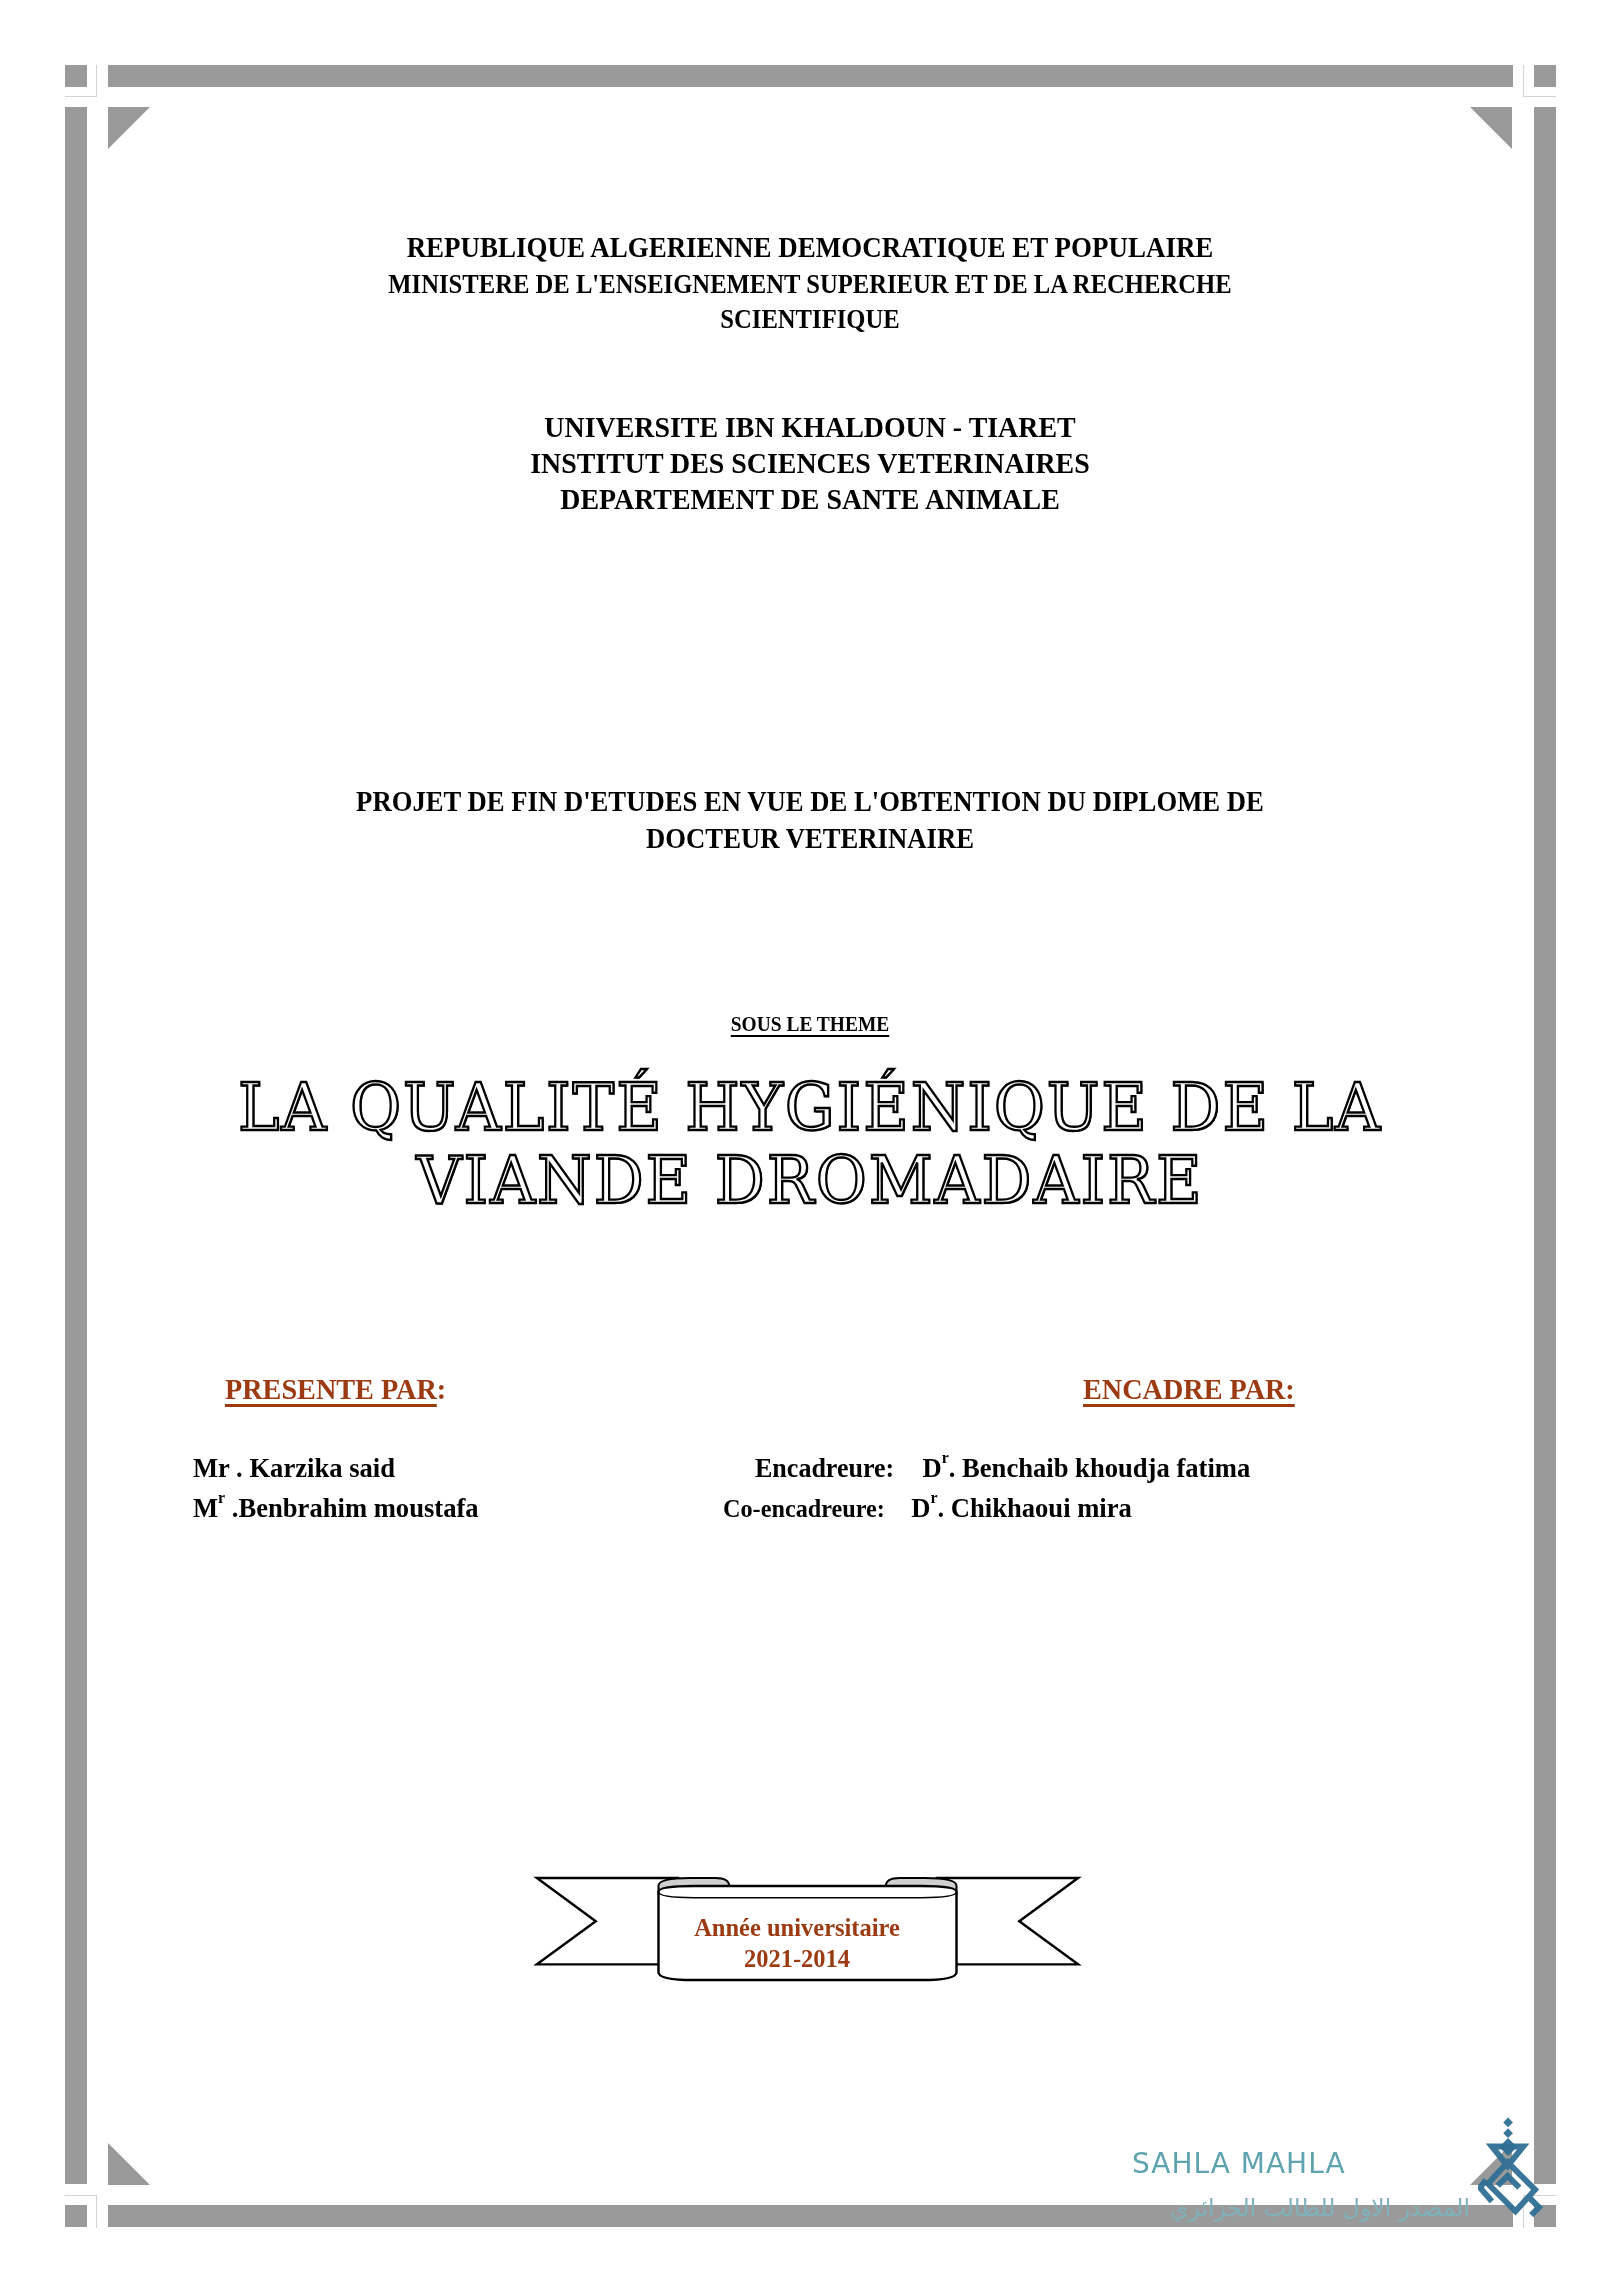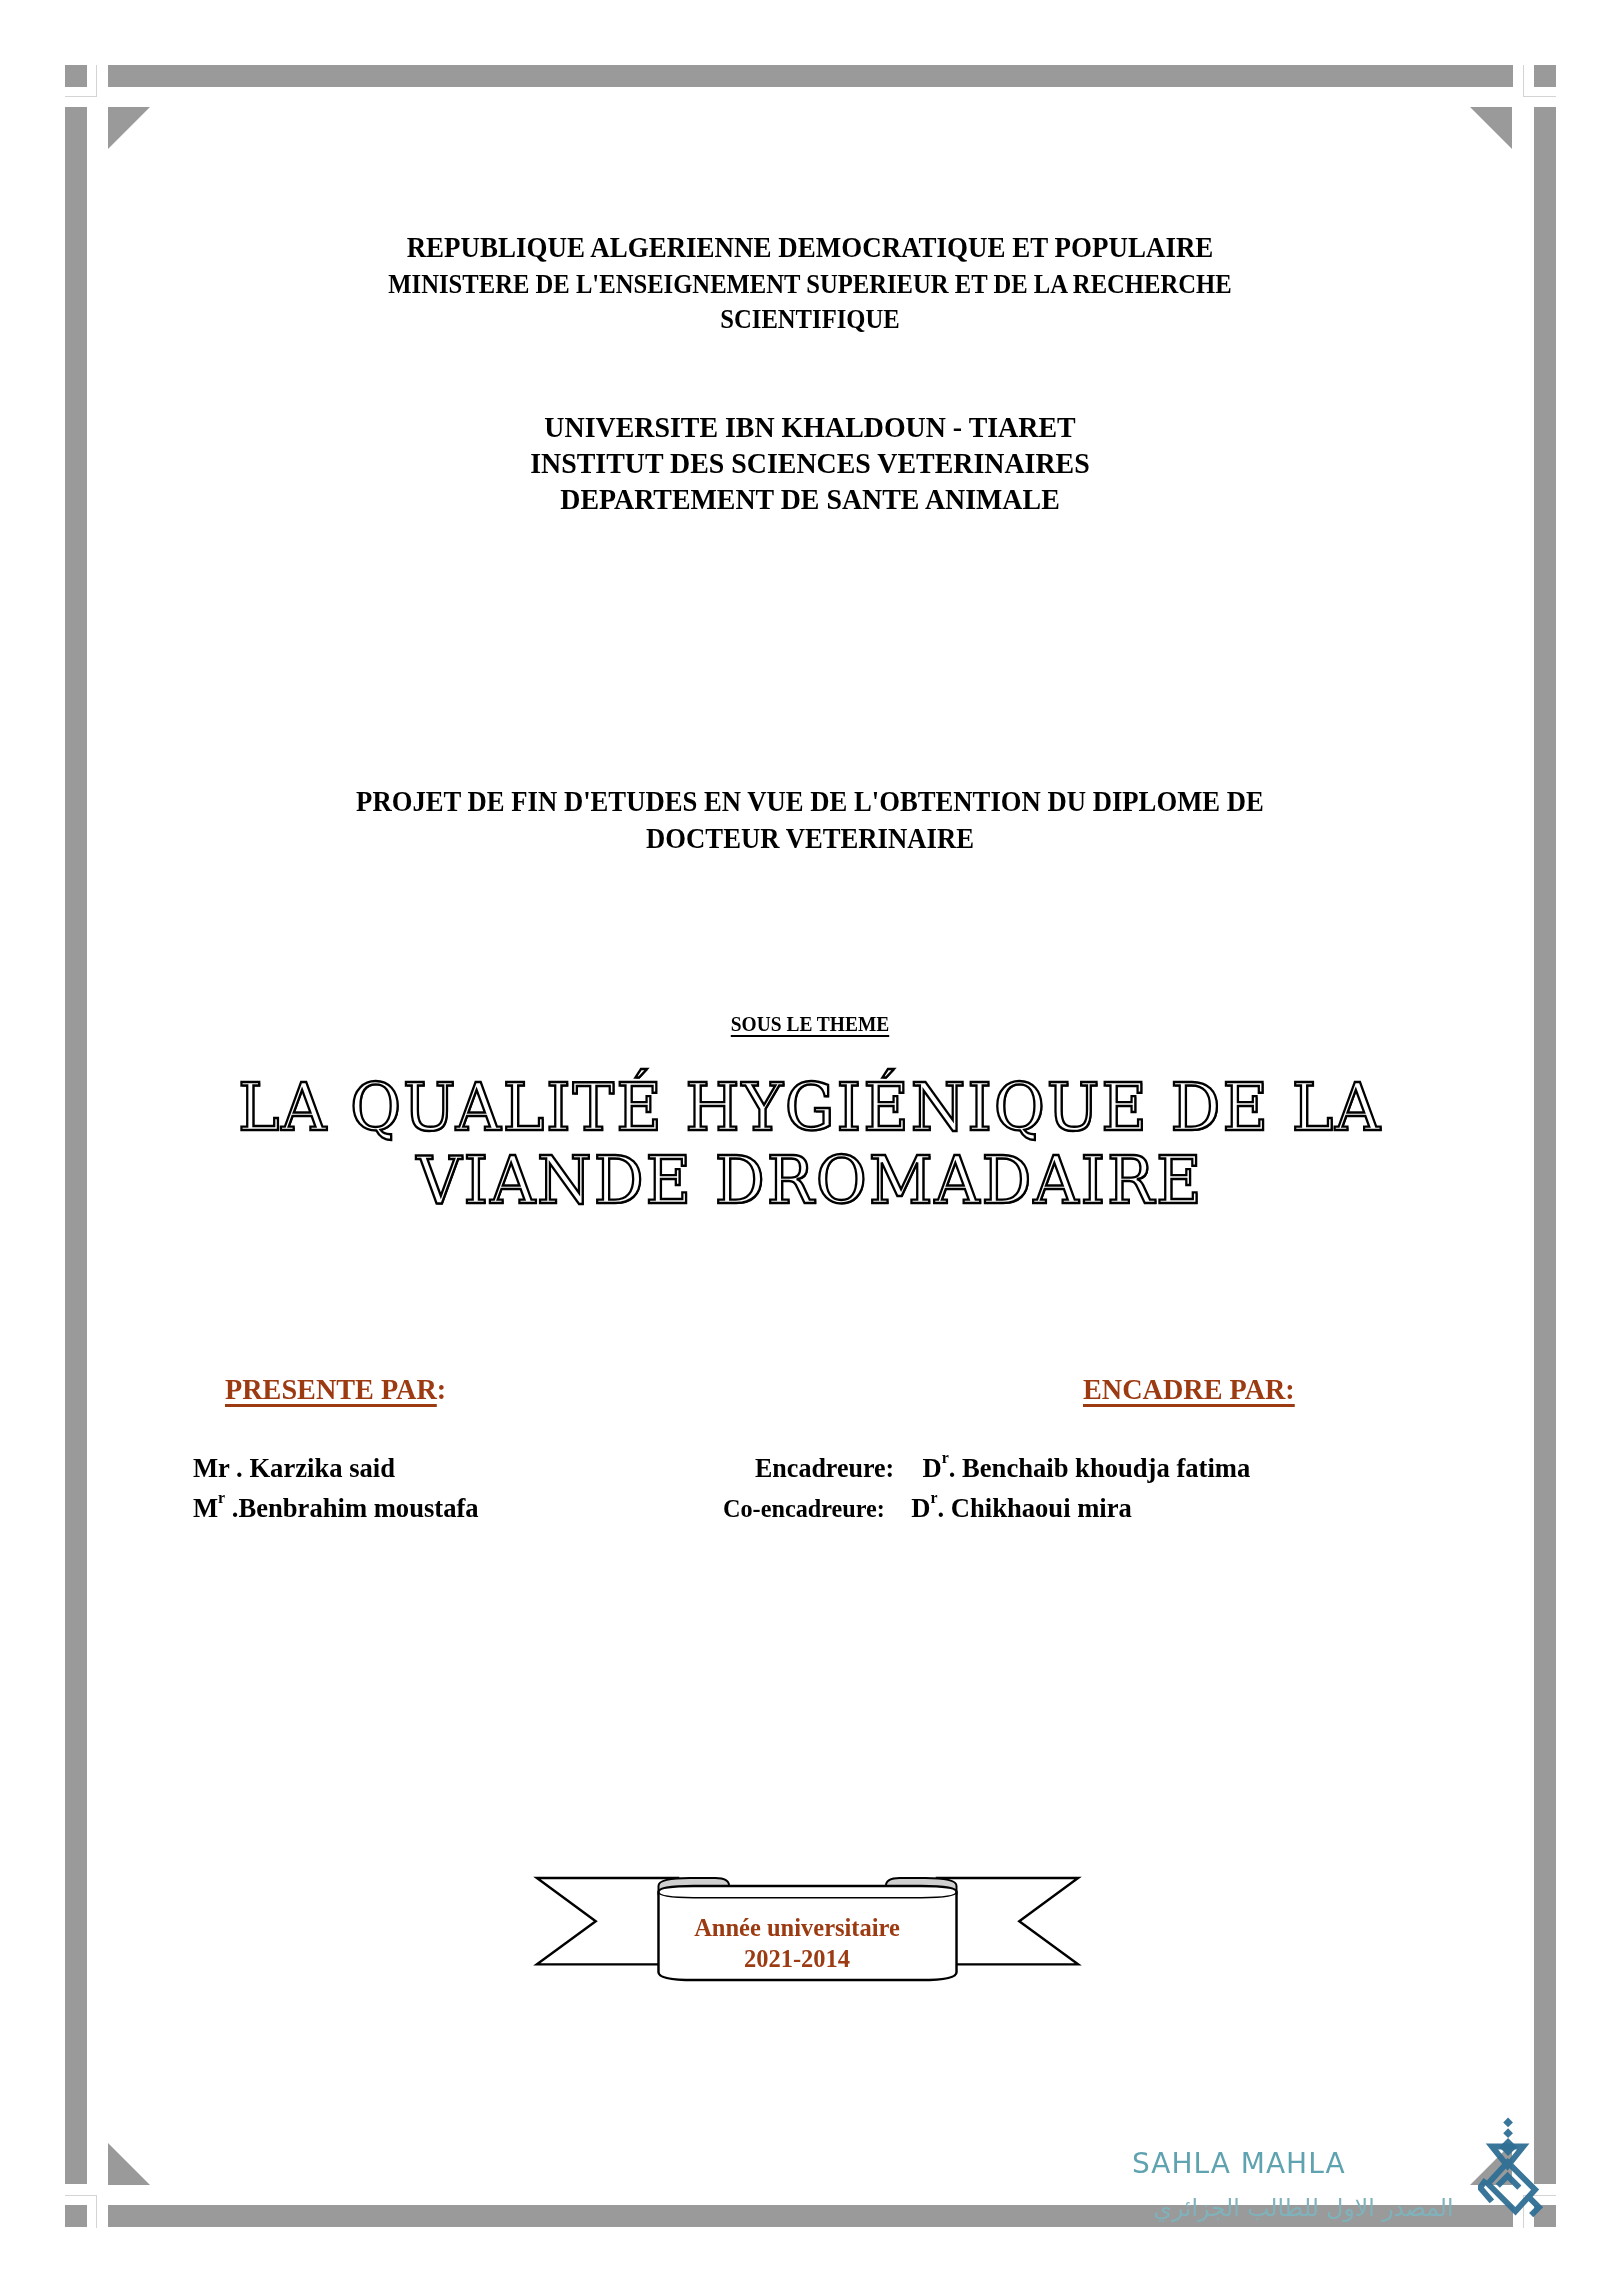--- a/index.html
+++ b/index.html
@@ -34,21 +34,21 @@
 
   
   .ribbon { position: absolute; left: 533px; top: 1874px; }
   .ribbon-text { position: absolute; left: 667px; width: 260px; text-align: center; font-weight: bold;
                  color: #9c3a12; font-size: 24.5px; line-height: 31px; top: 1912px; }
 
   
   .logo-text { position: absolute; left: 1132px; top: 2147px; font-family: "DejaVu Sans", "Liberation Sans", sans-serif;
                font-size: 28px; color: #5fa3b0; letter-spacing: 1px; white-space: nowrap; }
   .logo-sub { position: absolute; left: 1137px; top: 2194px; font-family: "DejaVu Sans", "Liberation Sans", sans-serif;
-              font-size: 23.5px; color: #7fb2bb; white-space: nowrap; direction: rtl; width: 333px; text-align: center; }
+              font-size: 23.5px; color: #7fb2bb; white-space: nowrap; direction: rtl; width: 333px; text-align: right; }
   .logo-emblem { position: absolute; left: 1478px; top: 2117px; }
 </style>
 </head>
 <body>
 
 <div>
 
   <div class="bar" style="left:65px;top:65px;width:21.6px;height:21.6px;"></div>
   <div class="bar" style="left:1534px;top:65px;width:21.6px;height:21.6px;"></div>
   <div class="bar" style="left:65px;top:2205px;width:21.6px;height:21.6px;"></div>

